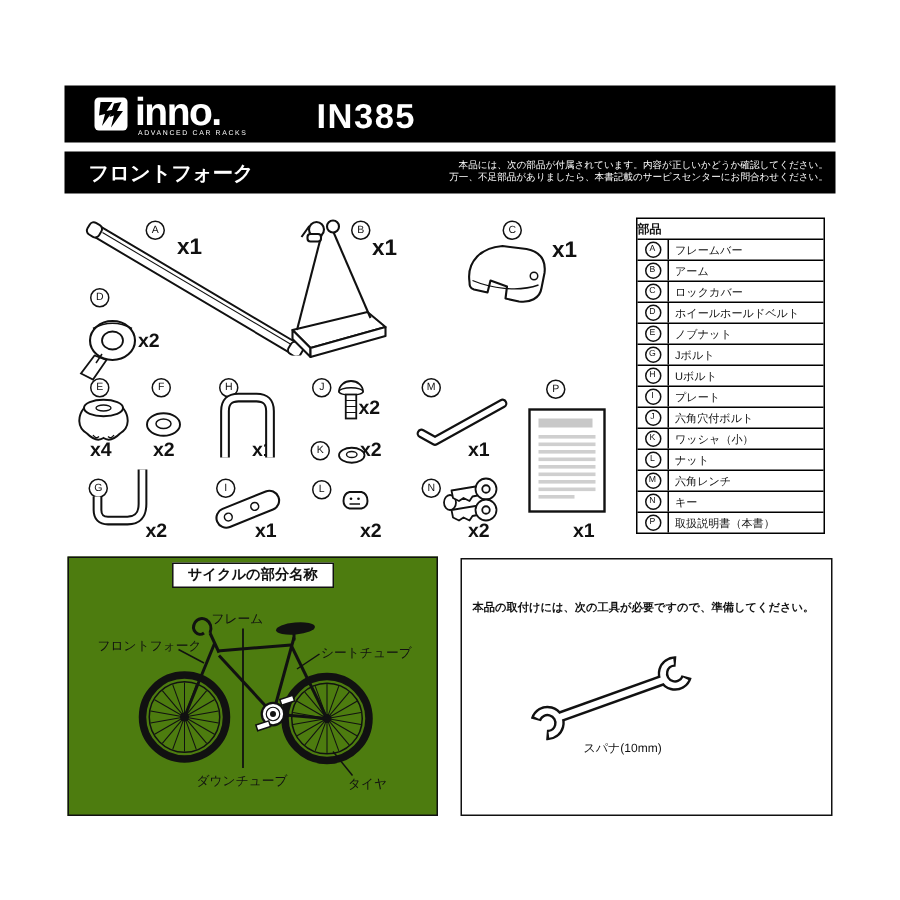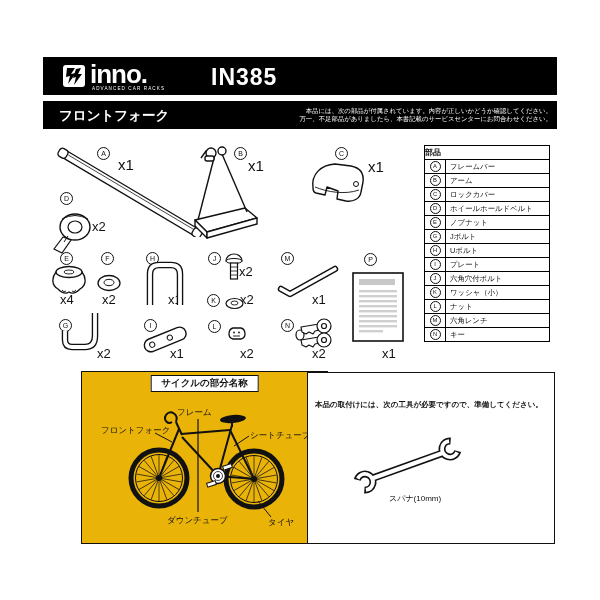--- a/index.html
+++ b/index.html
@@ -13,35 +13,35 @@
   #brand-sub{left:49px;top:29px;font-size:4.6px;letter-spacing:1.1px;}
   #model{left:168px;top:7px;font-size:23px;font-weight:bold;letter-spacing:1px;}
   
   #note-bar{left:43px;top:101px;width:514px;height:28px;background:#000;color:#fff;}
   #section-title{left:16px;top:6px;font-size:13.5px;font-weight:bold;}
   #bar-note{right:5px;top:6px;font-size:6.4px;line-height:8px;text-align:right;color:#fff;}
   
   #parts-area{left:43px;top:130px;width:371px;height:238px;}
   .pl{position:absolute;width:11px;height:11px;border:1px solid #111;border-radius:50%;
       background:#fff;font-size:7px;line-height:11px;text-align:center;}
-  .qty{position:absolute;font-weight:normal;font-size:13px;text-align:center;}
+  .qty{position:absolute;font-weight:bold;font-size:13px;text-align:center;}
   .qty.big{font-size:15px;}
   .part-svg{position:absolute;}
   
   #parts-table{left:424px;top:145px;width:124px;border:1px solid #000;background:#fff;}
   .pt-header{height:13px;border-bottom:1px solid #000;font-size:8px;font-weight:bold;
              line-height:13px;}
   .pt-row{display:flex;height:13px;border-bottom:1px solid #000;}
   .pt-row:last-child{border-bottom:none;}
   .pt-letter-cell{width:20px;border-right:1px solid #000;display:flex;align-items:center;justify-content:center;}
   .pt-letter{width:9px;height:9px;border:0.8px solid #111;border-radius:50%;font-size:5.8px;
              line-height:8.5px;text-align:center;}
   .pt-name{flex:1;font-size:7.4px;line-height:13px;padding-left:4px;white-space:nowrap;}
   
-  #cycle-box{left:45px;top:371px;width:245px;height:171px;border:1.5px solid #111;background:#eab308;margin-left:36px;}
+  #cycle-box{left:45px;top:371px;width:245px;height:171px;border:1.5px solid #111;background:#4d7c0f;}
   #cycle-title{top:3px;left:50%;transform:translateX(-50%);border:1px solid #111;background:#fff;
                padding:1px 10px;font-size:9.5px;font-weight:bold;white-space:nowrap;}
   .bike-label{position:absolute;font-size:8.5px;white-space:nowrap;}
   #tools-box{left:307px;top:372px;width:246px;height:170px;border:1.5px solid #111;background:#fff;}
   #tools-title{top:4px;left:50%;transform:translateX(-50%);background:#111;color:#fff;
                padding:2px 12px;font-size:11px;font-weight:bold;white-space:nowrap;}
   #tools-note{left:7px;top:27px;font-size:7.5px;font-weight:bold;white-space:nowrap;}
   #tool-label{left:81px;top:120px;font-size:8px;}
   svg{display:block;}
 </style>
@@ -292,20 +292,26 @@
         <div class="pt-letter-cell">
           <span class="pt-letter">M</span>
         </div>
         <div class="pt-name">六角レンチ</div>
       </div>
     <div class="pt-row">
         <div class="pt-letter-cell">
           <span class="pt-letter">N</span>
         </div>
         <div class="pt-name">キー</div>
+      </div>
+    <div class="pt-row">
+        <div class="pt-letter-cell">
+          <span class="pt-letter">P</span>
+        </div>
+        <div class="pt-name">取扱説明書（本書）</div>
       </div>
   </div>
 
   <div class="abs" id="cycle-box">
     <svg class="abs" style="left:0;top:0" width="242" height="168" viewBox="0 0 242 168">
       <line x1="116" y1="47" x2="116" y2="140" stroke="#111" stroke-width="1.2"></line>
 
       <g>
         <circle cx="77" cy="106" r="28" fill="none" stroke="#111" stroke-width="5"></circle>
         <circle cx="77" cy="106" r="23.5" fill="none" stroke="#111" stroke-width="1"></circle>

